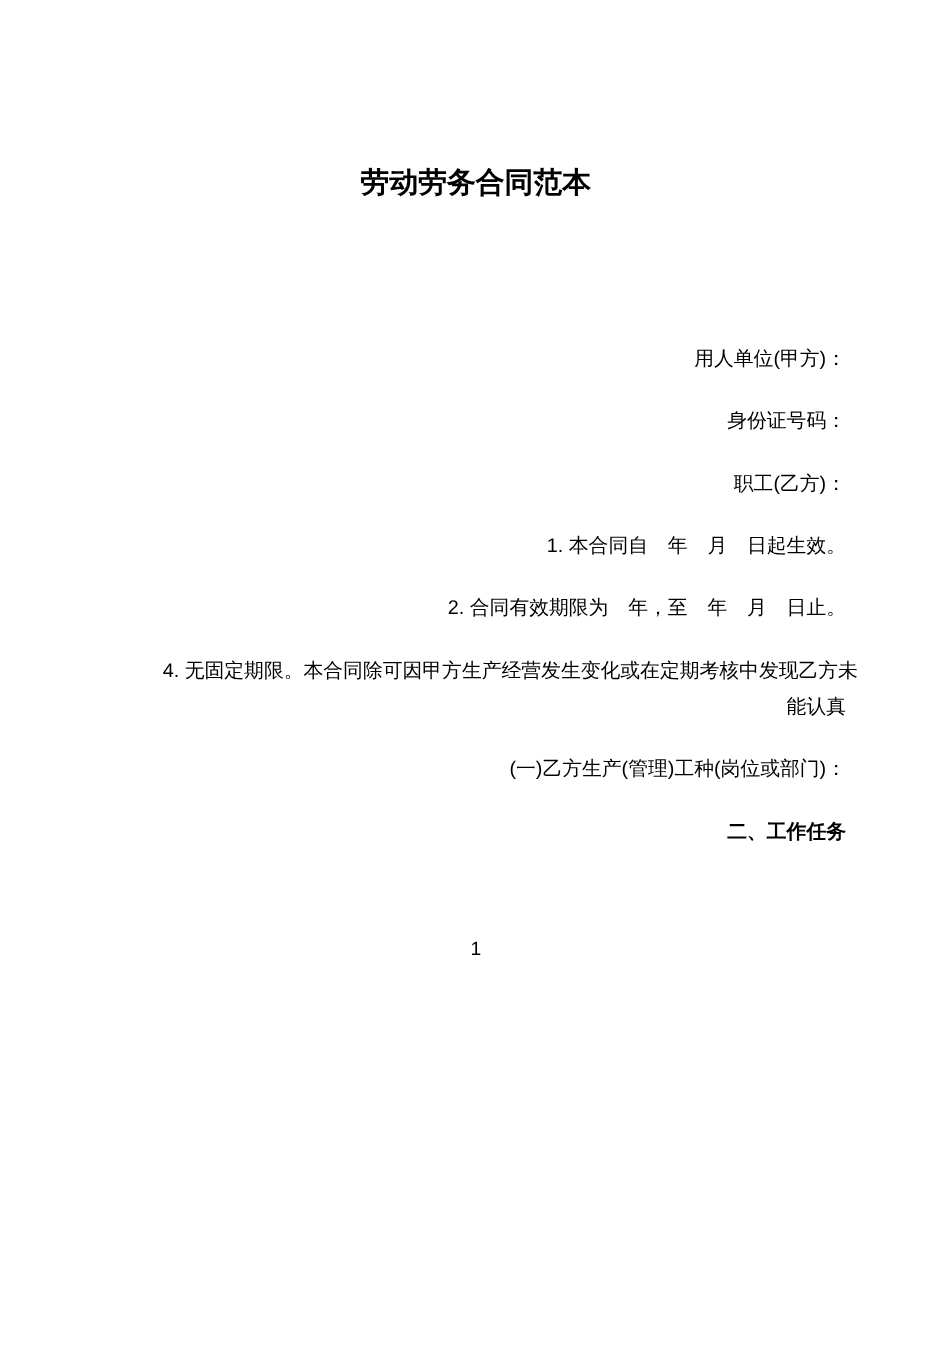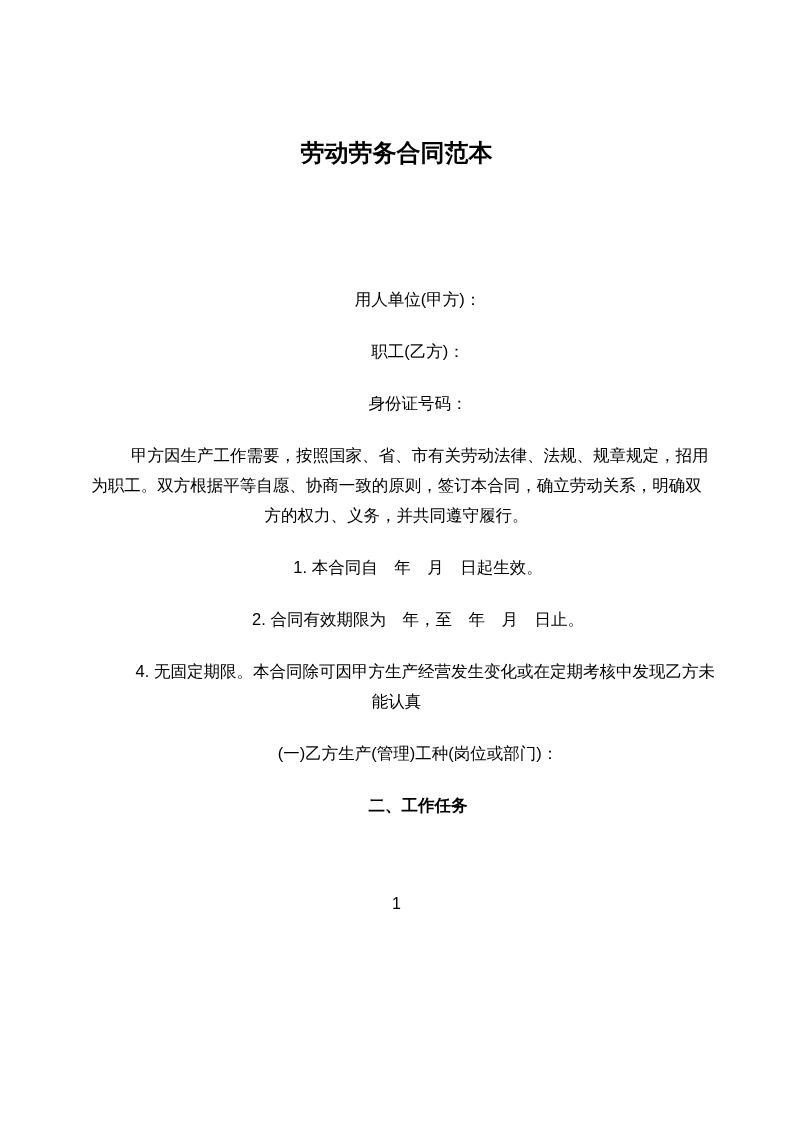--- a/index.html
+++ b/index.html
@@ -27,21 +27,21 @@
     font-weight: bold;
     text-align: center;
     letter-spacing: 0px;
   }
   .para {
     margin: 0 88px 22px 88px;
     font-size: 16.5px;
     line-height: 30px;
     text-indent: 43px;
     white-space: pre;          
-    text-align: center;
+    text-align: right;
     font-weight: normal;
   }
   .heading {
     font-weight: bold;
   }
   .footer {
     margin-top: 69px;
     text-align: center;
     font-size: 16px;
     line-height: 30px;
@@ -49,27 +49,24 @@
 </style>
 </head>
 <body>
 
 <div class="page">
 
   <h1 class="title">劳动劳务合同范本</h1>
 
   <p class="para">用人单位(甲方)：</p>
 
+  <p class="para">身份证号码：</p>
+
   <p class="para">职工(乙方)：</p>
 
-  <p class="para">身份证号码：</p>
-
-  <p class="para">甲方因生产工作需要，按照国家、省、市有关劳动法律、法规、规章规定，招用
-为职工。双方根据平等自愿、协商一致的原则，签订本合同，确立劳动关系，明确双
-方的权力、义务，并共同遵守履行。</p>
 
 
   <p class="para">1. 本合同自　年　月　日起生效。</p>
 
   <p class="para">2. 合同有效期限为　年，至　年　月　日止。</p>
 
   <p class="para"> 4. 无固定期限。本合同除可因甲方生产经营发生变化或在定期考核中发现乙方未
 能认真</p>
 
 

